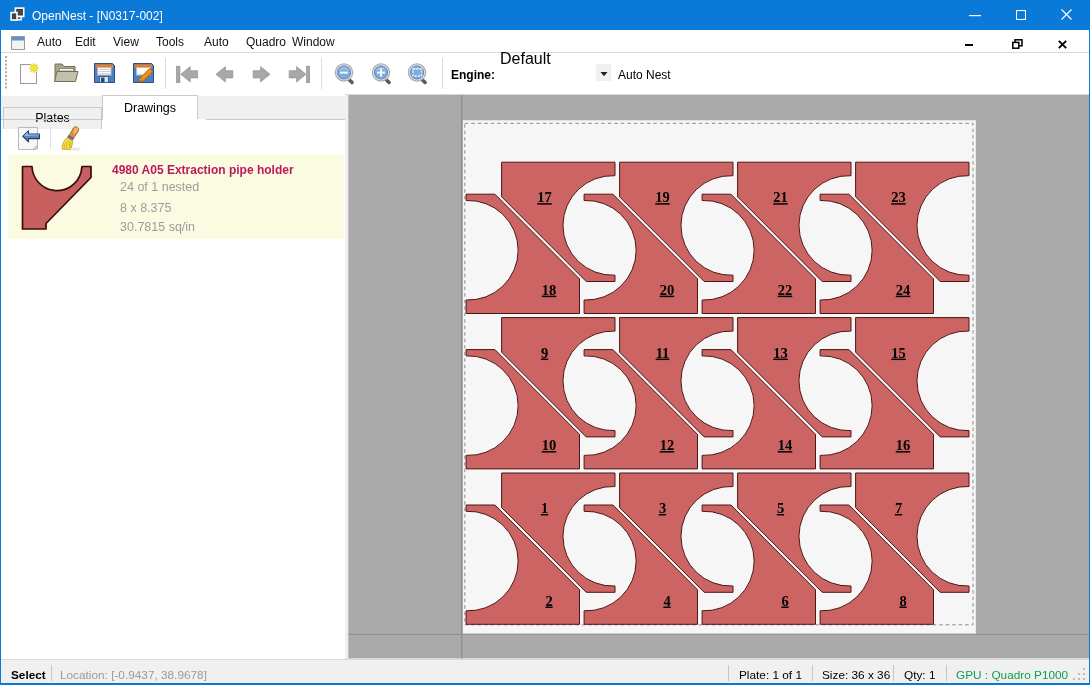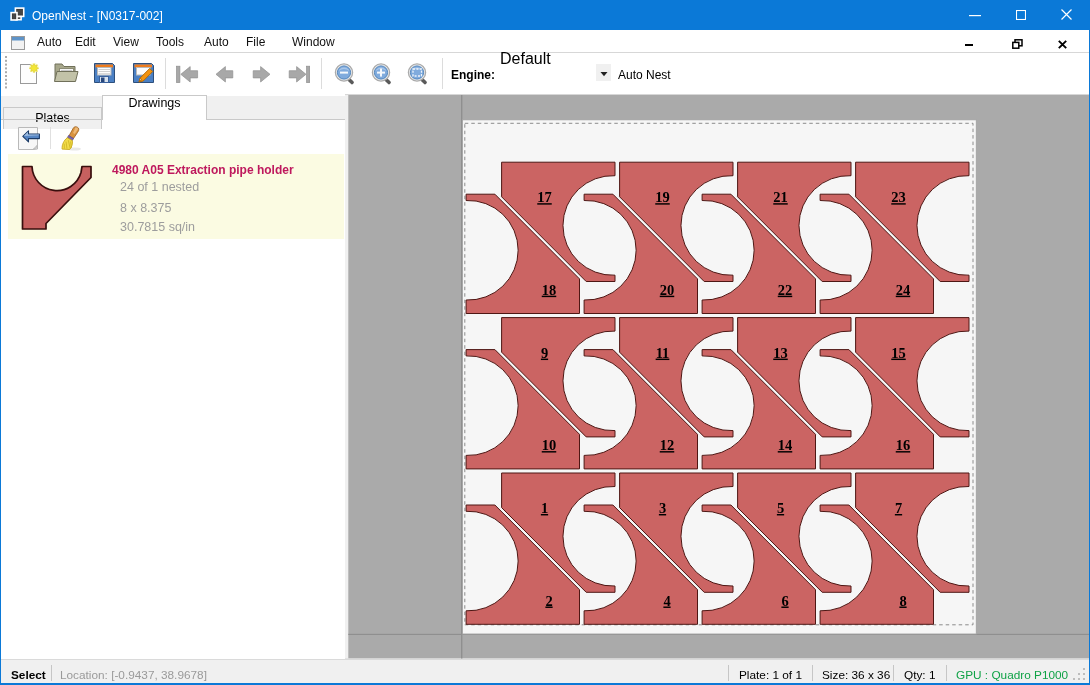--- a/index.html
+++ b/index.html
@@ -83,21 +83,21 @@
   </svg>
 <svg class="abs" style="left:1061px;top:9px" width="11" height="11" viewBox="0 0 11 11">
     <path d="M0.5,0.5 L10.5,10.5 M10.5,0.5 L0.5,10.5" stroke="#fff" stroke-width="1.2"></path>
   </svg>
 <div class="abs" style="left:1px;top:30px;width:1088px;height:23px;background:#fff;border-bottom:1px solid #d7d7d7">
   <span class="menuitem" style="left:36px">Auto</span>
   <span class="menuitem" style="left:74px">Edit</span>
   <span class="menuitem" style="left:112px">View</span>
   <span class="menuitem" style="left:155px">Tools</span>
   <span class="menuitem" style="left:203px">Auto</span>
-  <span class="menuitem" style="left:245px">File</span>
+  <span class="menuitem" style="left:245px">Quadro</span>
   <span class="menuitem" style="left:291px">Window</span>
 </div>
 <svg class="abs" style="left:11px;top:36px" width="14" height="14" viewBox="0 0 14 14">
   <rect x="0.5" y="0.5" width="13" height="13" fill="#f2f2f2" stroke="#9a9a9a"></rect>
   <rect x="1" y="1" width="12" height="3.5" fill="#5e93c8"></rect>
 </svg>
 <svg class="abs" style="left:965px;top:44px" width="9" height="3">
     <rect width="8" height="2" fill="#000"></rect>
   </svg>
 <svg class="abs" style="left:1012px;top:39px" width="11" height="10" viewBox="0 0 11 10">
@@ -182,21 +182,21 @@
 <div class="abs" style="left:451px;top:67.5px;font-size:12px;font-weight:bold">Engine:</div>
 <div class="abs" style="left:500px;top:50px;font-size:16px">Default</div>
 <div class="abs" style="left:596px;top:64px;width:15px;height:17px;background:#f0f0f0"></div>
 <svg class="abs" style="left:600px;top:71.5px" width="8" height="6">
     <path d="M0.5,0 L7.5,0 L4,4.2 Z" fill="#222"></path>
   </svg>
 <div class="abs" style="left:618px;top:67.5px;font-size:12px">Auto Nest</div>
 <div class="abs" style="left:1px;top:93px;width:344px;height:565.5px;background:#fff"></div>
 <div class="abs" style="left:1px;top:95.5px;width:344px;height:24px;background:#f0f0f0"></div>
 <div class="abs tab" style="left:3px;top:107px;width:99px;height:22px;background:#f0f0f0;border:1px solid #c9c9c9;border-bottom:none;padding-top:3px">Plates</div>
-<div class="abs tab" style="left:102px;top:94.7px;width:105px;height:25.3px;background:#fff;border:1px solid #c9c9c9;border-bottom:none;z-index:2">Drawings</div>
+<div class="abs tab" style="left:102px;top:94.7px;width:96px;height:25.3px;background:#fff;border:1px solid #c9c9c9;border-bottom:none;padding-top:5px;z-index:2">Drawings</div>
 <div class="abs" style="left:1px;top:119.4px;width:344px;height:1px;background:#c9c9c9;z-index:1"></div>
 <div class="abs" style="left:102.5px;top:119px;width:103px;height:2px;background:#fff;z-index:3"></div>
 <svg class="abs" style="left:18px;top:127px" width="24" height="24" viewBox="0 0 24 24">
   <path d="M0.5,0.5 h19 v17.5 l-4.5,4.5 h-14.5 Z" fill="#f7f7f7" stroke="#b9b9b9"></path>
   <path d="M19.5,18 a6,6 0 0 1 -4.5,4.5 l4.5,-0.5 Z" fill="#e3e3e3" stroke="#b9b9b9"></path>
   <path d="M10.5,3.8 L4.8,9.3 L10.5,14.8 L10.5,11.6 L21.4,11.6 L21.4,7 L10.5,7 Z" fill="#5585c4" stroke="#1b3a66" stroke-width="1.1" stroke-linejoin="round"></path>
   <path d="M10,4.8 L5.8,9 L21,8.2 L21,7.4 L10,7.4 Z" fill="#9dbce0"></path>
 </svg>
 <div class="abs" style="left:50px;top:127px;width:1px;height:22px;background:#e0e0e0"></div>
 <svg class="abs" style="left:60px;top:126px" width="24" height="25" viewBox="0 0 24 25">

